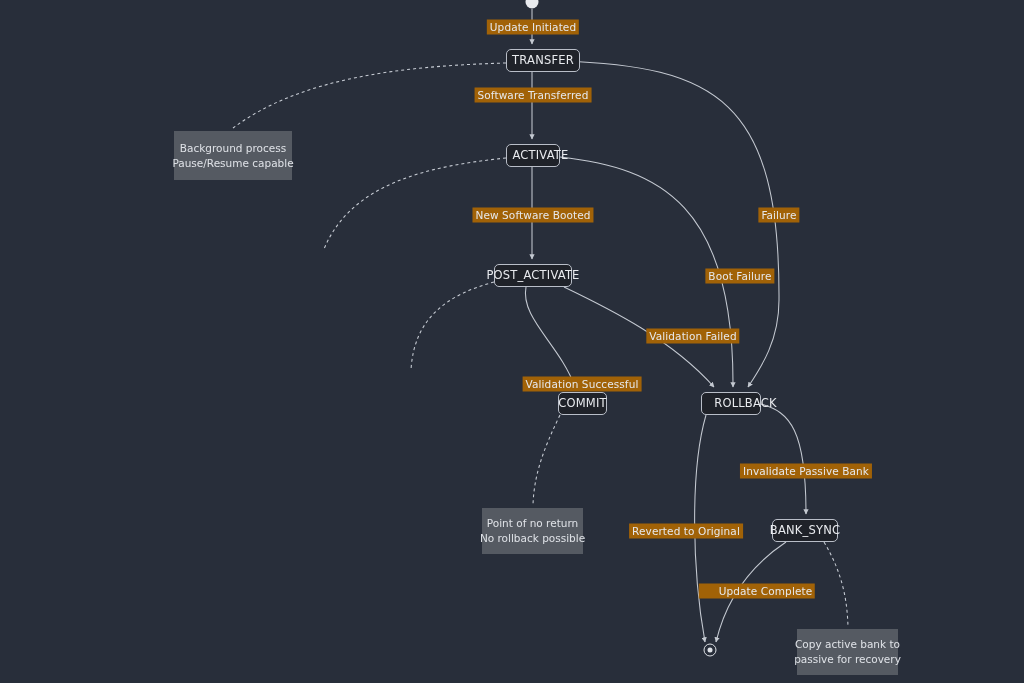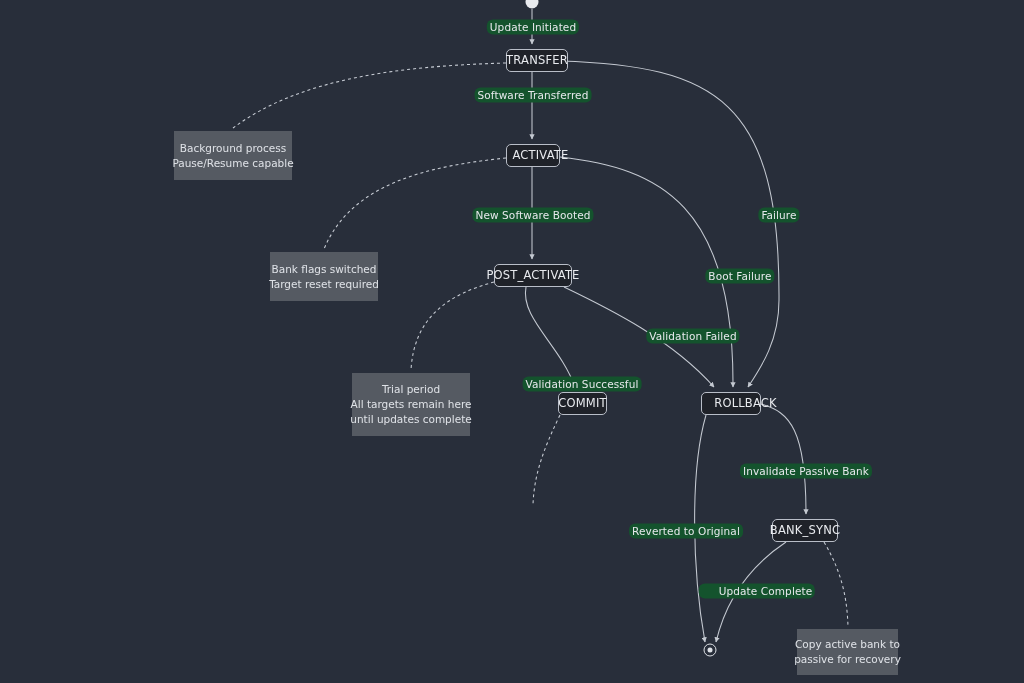--- a/index.html
+++ b/index.html
@@ -37,29 +37,28 @@
     letter-spacing: .2px;
     display: flex;
     align-items: center;
     justify-content: center;
     white-space: nowrap;
     padding: 0 9px;
     height: 23px;
   }
   .edge-label {
     position: absolute;
-    background: #14532d;
+    background: #a16207;
     color: #e6e8ec;
     font-size: 10.5px;
     line-height: 13px;
     padding: 1px 3px;
     white-space: nowrap;
     transform: translate(-50%, -50%);
     letter-spacing: .1px;
-    border-radius: 6px;
   }
   .note-box {
     position: absolute;
     background: #555a62;
     color: #dfe2e7;
     font-size: 10.5px;
     line-height: 15px;
     text-align: center;
     display: flex;
     flex-direction: column;
@@ -140,21 +139,21 @@
       <path d="M 560,415 C 544,448 534,474 533,505"></path>
       <path d="M 824,542 C 843,574 847,600 848,626"></path>
     </g>
   </svg>
 
   <div class="start-dot" style="left:532px; top:2px;"></div>
   <div class="end-marker" style="left:710px; top:650px;">
     <div class="inner"></div>
   </div>
 
-  <div class="state-node" style="left:506px; top:49px; width:62px;text-align:center;">
+  <div class="state-node" style="left:506px; top:49px; width:74px;text-align:center;">
     <span>TRANSFER</span>
   </div>
   <div class="state-node" style="left:506px; top:144px; width:54px;padding-left:24px;">
     <span>ACTIVATE</span>
   </div>
   <div class="state-node" style="left:494px; top:264px; width:78px;">
     <span>POST_ACTIVATE</span>
   </div>
   <div class="state-node" style="left:558px; top:392px; width:49px;">
     <span>COMMIT</span>
@@ -194,27 +193,22 @@
     <span>Reverted to Original</span>
   </div>
   <div class="edge-label" style="left:757px; top:591px;padding-left:20px;">
     <span>Update Complete</span>
   </div>
 
   <div class="note-box" style="left:174px; top:131px; width:118px; height:49px;">
     <span>Background process</span>
     <span>Pause/Resume capable</span>
   </div>
-  <div class="note-box" style="left:270px; top:252px; width:108px; height:49px;">
-    <span>Bank flags switched</span>
-    <span>Target reset required</span>
-  </div>
-  <div class="note-box" style="left:352px; top:373px; width:118px; height:63px;">
-    <span>Trial period</span>
-    <span>All targets remain here</span>
-    <span>until updates complete</span>
+  <div class="note-box" style="left:482px; top:508px; width:101px; height:46px;">
+    <span>Point of no return</span>
+    <span>No rollback possible</span>
   </div>
   <div class="note-box" style="left:797px; top:629px; width:101px; height:46px;">
     <span>Copy active bank to</span>
     <span>passive for recovery</span>
   </div>
 
 </div>
 
 </body></html>

